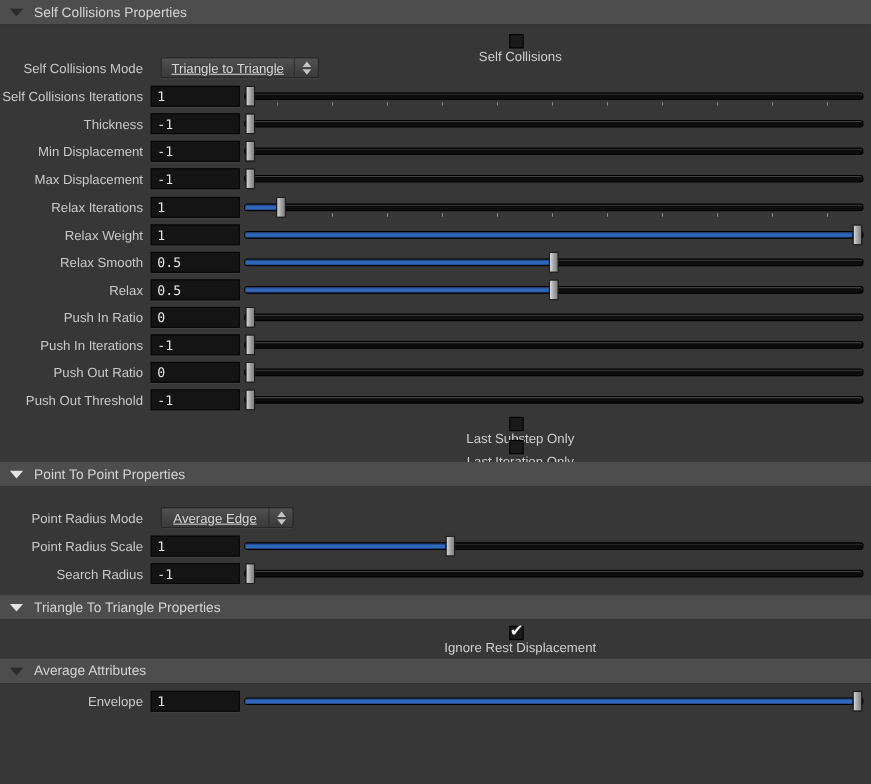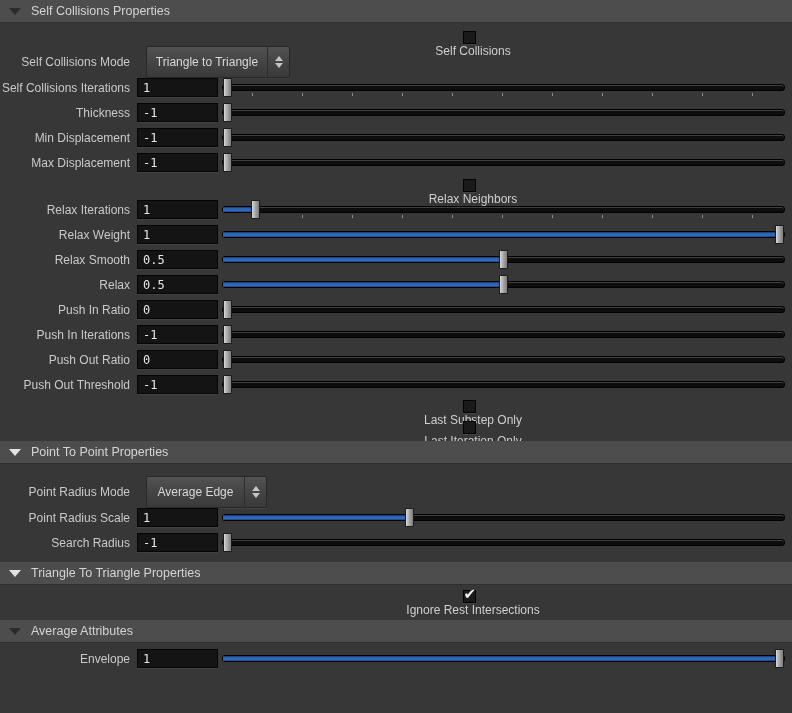--- a/index.html
+++ b/index.html
@@ -72,25 +72,26 @@
   }
   .checkbox.checked::after {
     content:"\2714"; position:absolute; left:0px; top:-6px;
     font-size:15px; color:#f2f2f2;
   }
   .check-lbl { margin-left:8px; color:#cfcfcf; white-space:nowrap; }
 
   
   .dd-row { height:23px; }
   .dropdown {
-    margin-left:16px; height:32px; flex:none; display:flex; align-items:stretch;
+    margin-left:16px; height:19px; flex:none; display:flex; align-items:stretch;
     background:linear-gradient(to bottom,#525252 0%,#434343 55%,#3a3a3a 100%);
     border:1px solid #282828; border-radius:2px;
     box-shadow:0 1px 0 rgba(255,255,255,0.05);
     cursor:default;
+    text-decoration:underline;
   }
   .dd-text { flex:1; display:flex; align-items:center; justify-content:center; color:#d8d8d8; padding:0 6px; white-space:nowrap; }
   .dd-arrows {
     width:22px; flex:none; display:flex; flex-direction:column;
     align-items:center; justify-content:center; gap:2px;
     border-left:1px solid #2d2d2d;
   }
   .a-up { width:0; height:0; border-left:4px solid transparent; border-right:4px solid transparent; border-bottom:5px solid #c4c4c4; }
   .a-down { width:0; height:0; border-left:4px solid transparent; border-right:4px solid transparent; border-top:5px solid #c4c4c4; }
 </style>
@@ -163,24 +164,20 @@
     <div class="slider">
       <div class="track"></div>
       <div class="thumb-row">
           <div class="fill" style="width: 0%;"></div>
           <div class="handle"></div>
         </div>
     </div>
   </div>
 
 
-  <div class="row check-row" style="margin-top:7px">
-    <div class="checkbox"></div>
-    <span class="check-lbl">Relax Neighbors</span>
-  </div>
 
   <div class="row slider-row" style="margin-top:7px">
     <span class="lbl">Relax Iterations</span>
     <input class="field" value="1" style="">
     <div class="slider">
       <div class="track"></div>
       <div class="ticks"></div>
       <div class="thumb-row">
           <div class="fill" style="width: 5%;"></div>
           <div class="handle"></div>
@@ -323,21 +320,21 @@
   </div>
 
   <div class="header" style="margin-top:10px">
     <i class="tri light"></i>
     <span class="header-title">Triangle To Triangle Properties</span>
   </div>
 
 
   <div class="row check-row" style="margin-top:5px">
     <div class="checkbox checked"></div>
-    <span class="check-lbl">Ignore Rest Intersections</span>
+    <span class="check-lbl">Ignore Rest Displacement</span>
   </div>
 
   <div class="header" style="margin-top:16px">
     <i class="tri"></i>
     <span class="header-title">Average Attributes</span>
   </div>
 
   <div class="row slider-row" style="margin-top:6px">
     <span class="lbl">Envelope</span>
     <input class="field" value="1" style="">

